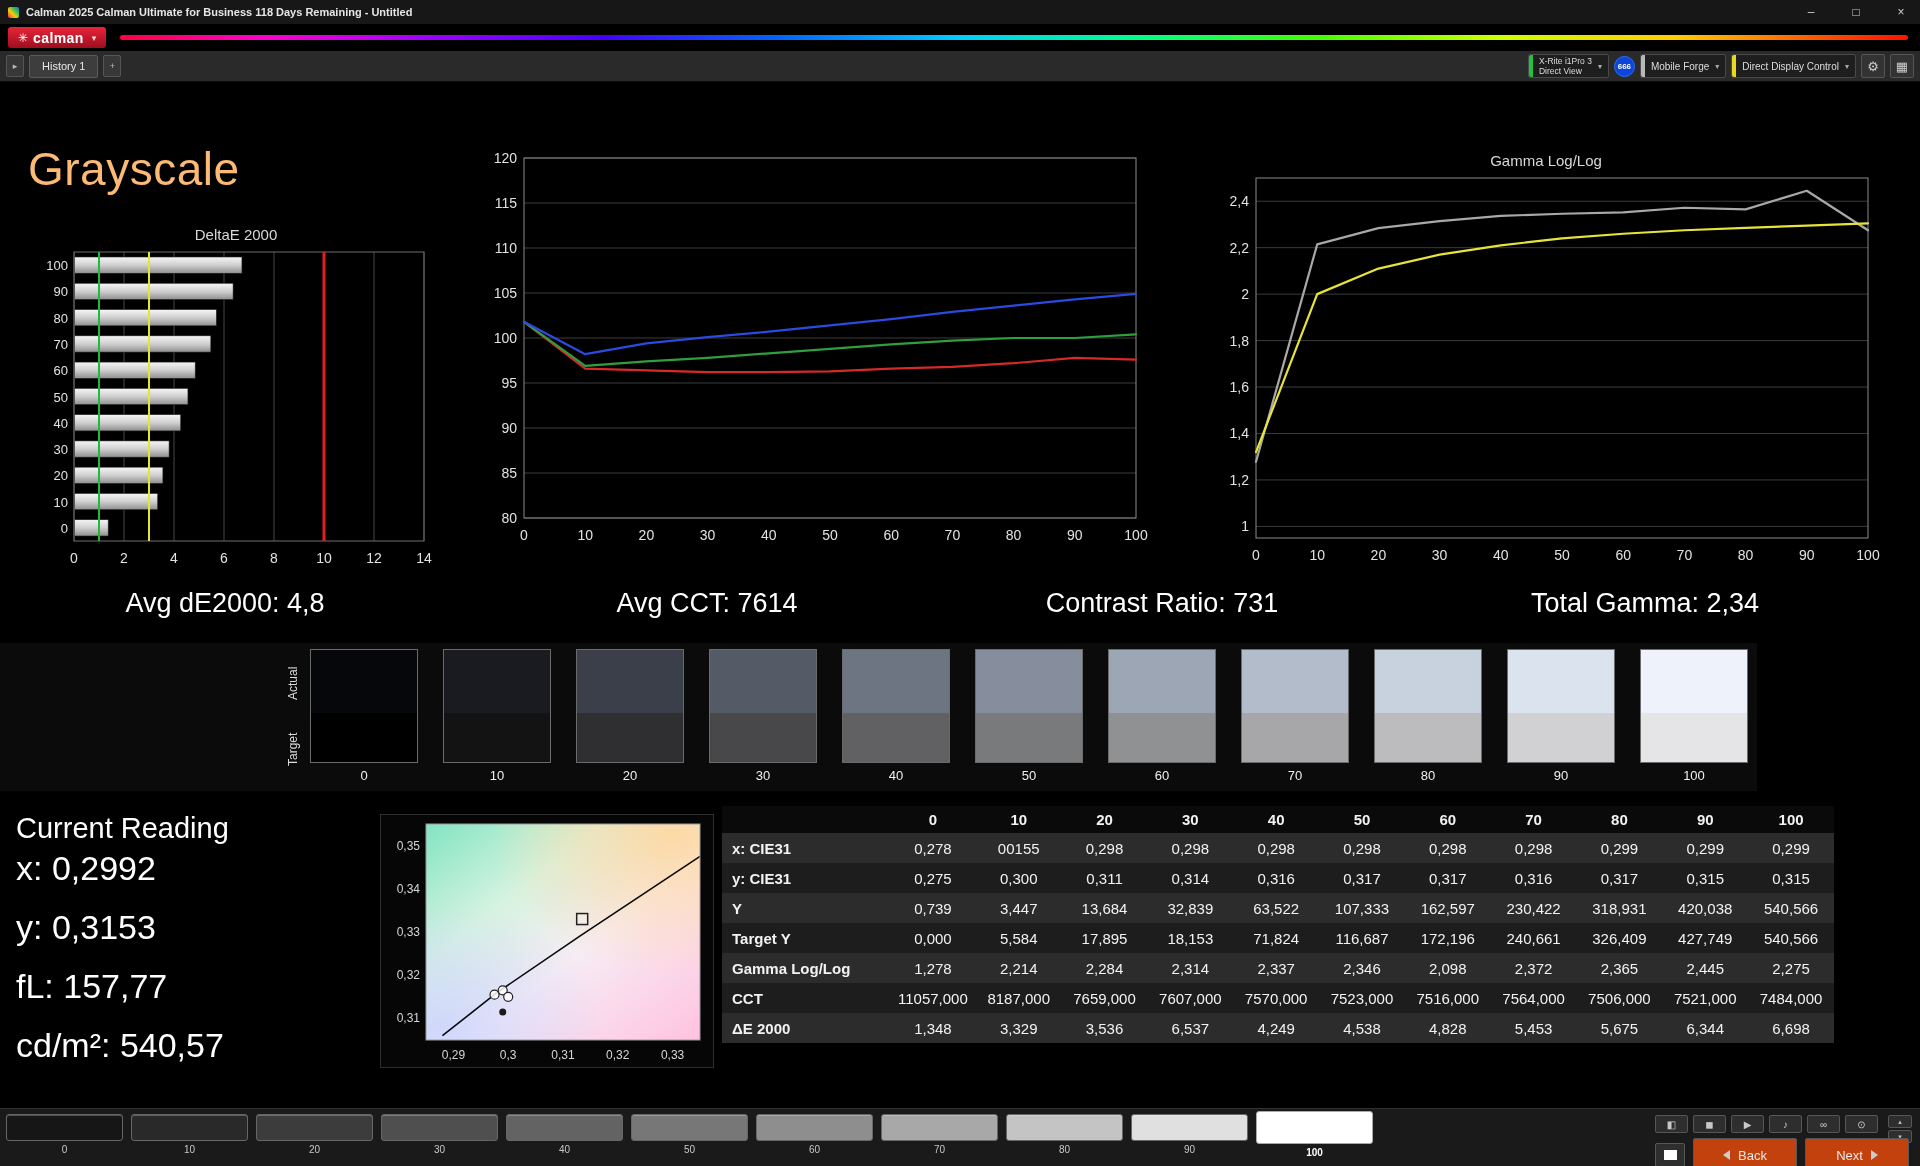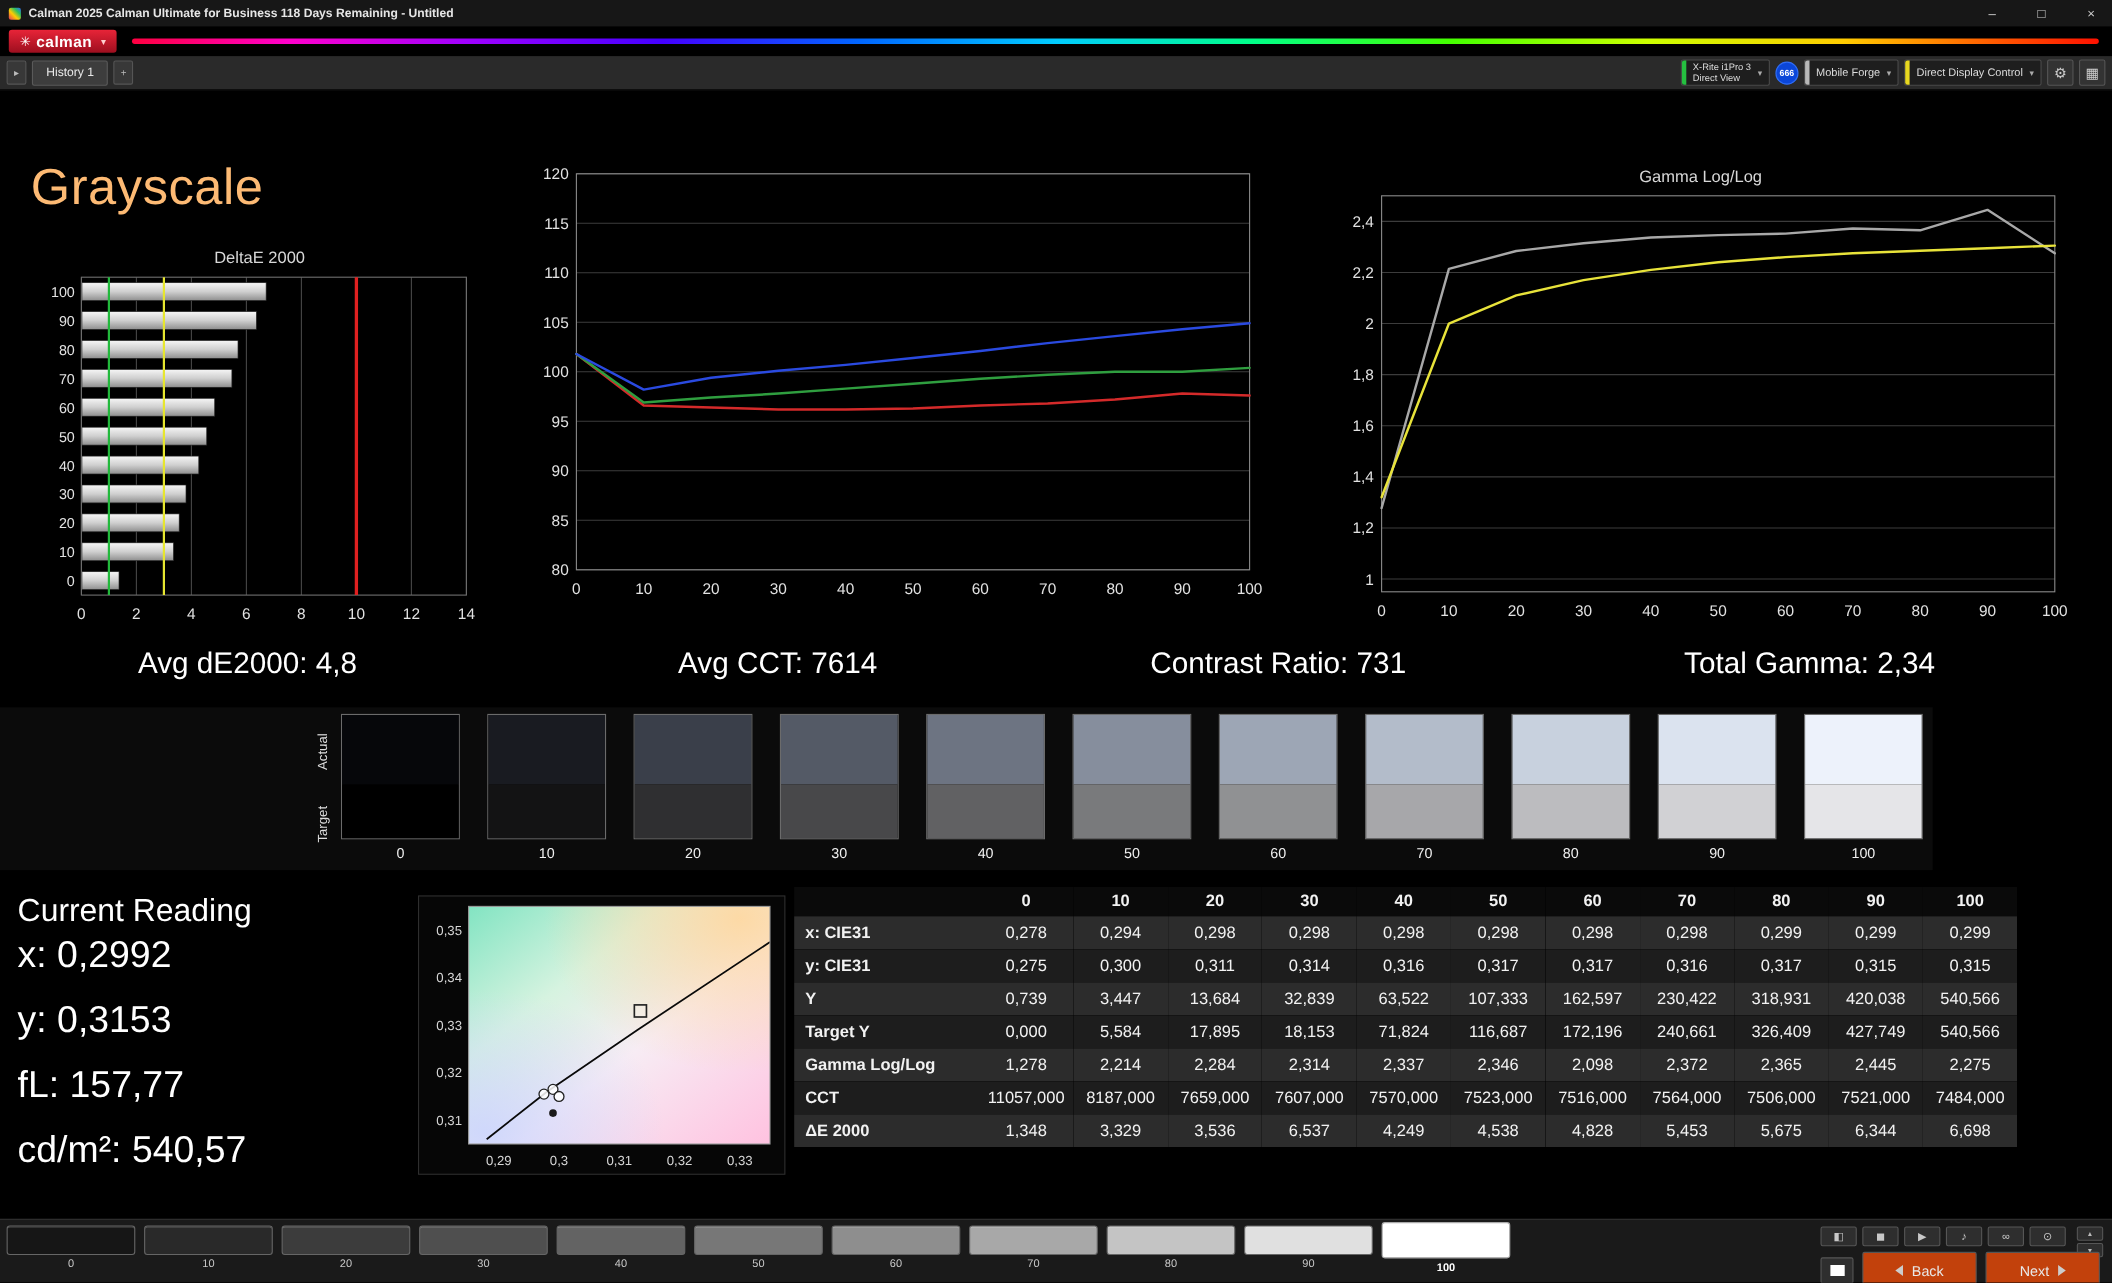--- a/index.html
+++ b/index.html
@@ -410,21 +410,21 @@
           <th>70</th>
           <th>80</th>
           <th>90</th>
           <th>100</th>
         </tr>
       </thead>
       <tbody>
         <tr>
           <td class="rowlabel">x: CIE31</td>
           <td>0,278</td>
-          <td>0,294</td>
+          <td>00155</td>
           <td>0,298</td>
           <td>0,298</td>
           <td>0,298</td>
           <td>0,298</td>
           <td>0,298</td>
           <td>0,298</td>
           <td>0,299</td>
           <td>0,299</td>
           <td>0,299</td>
         </tr>

